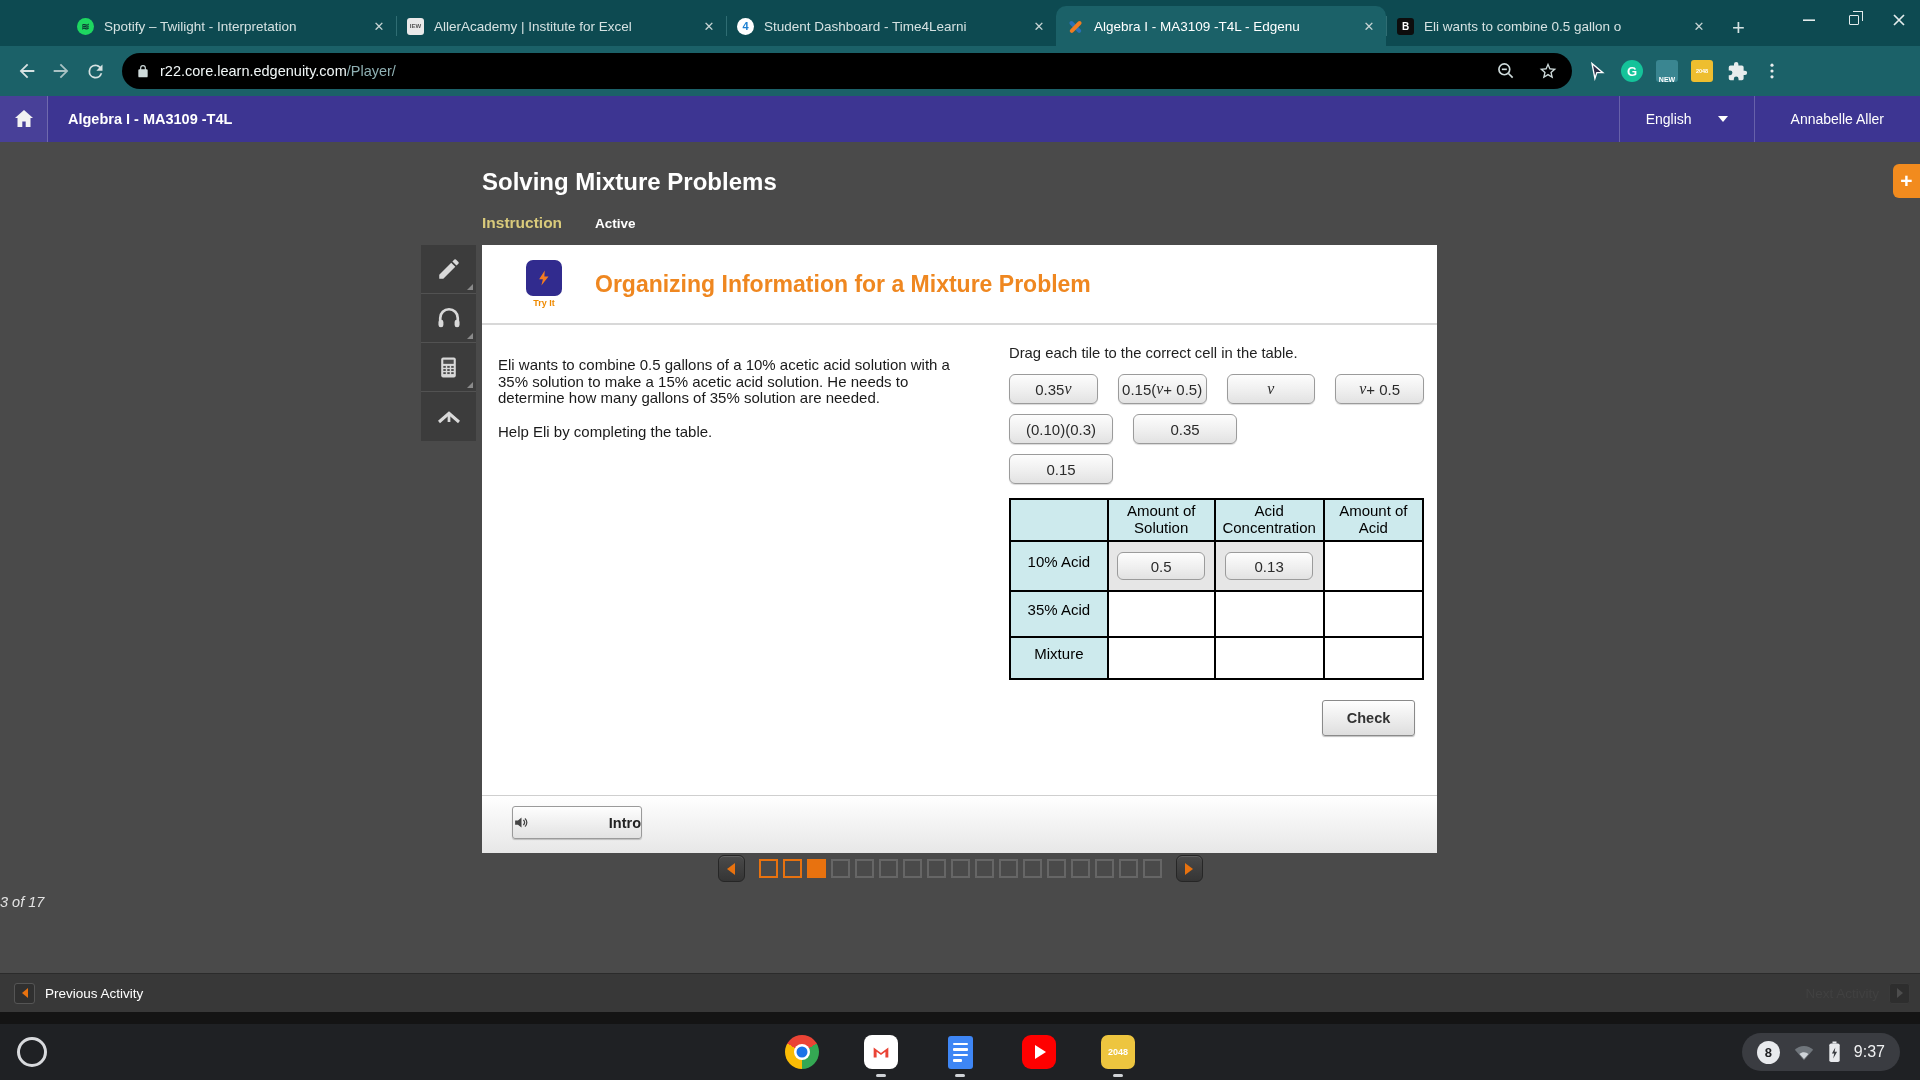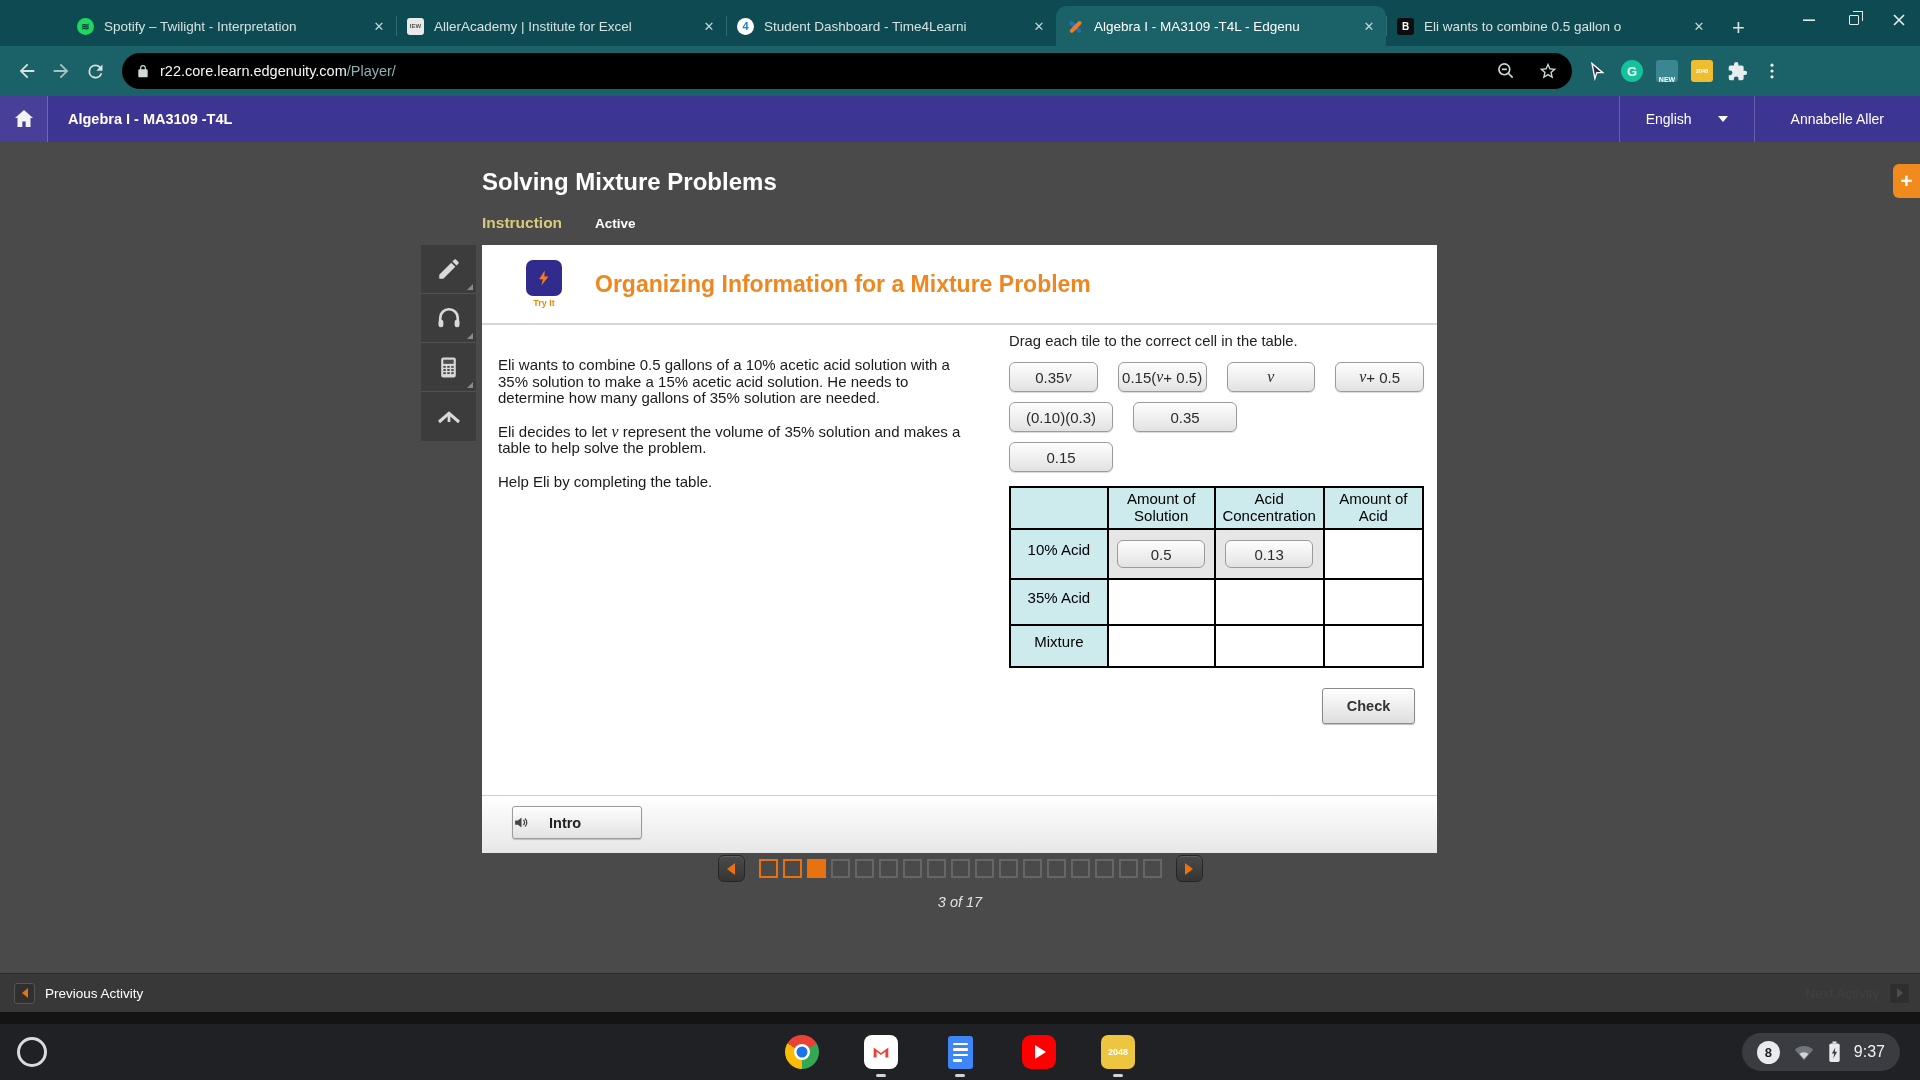--- a/index.html
+++ b/index.html
@@ -72,21 +72,21 @@
   #panel { position:absolute; left:482px; top:103px; width:955px; height:608px; background:#fff; }
   #panel-header { position:relative; height:80px; border-bottom:2px solid #d8d8d8; display:flex; align-items:center; }
   #tryit { position:absolute; left:42px; top:15px; width:40px; text-align:center; }
   #tryit .sq { width:36px; height:36px; margin:0 auto; background:#312b8e; border-radius:7px; display:flex; align-items:center; justify-content:center; }
   #tryit .lbl { font-size:9px; font-weight:bold; color:#ef8a00; margin-top:2px; }
   #activity-heading { margin-left:113px; font-size:23px; font-weight:bold; color:#ef8720; }
   #panel-body { position:absolute; left:0; top:82px; right:0; bottom:58px; }
   #left-col { position:absolute; left:16px; top:30px; width:468px; color:#1a1a1a; font-size:15px; line-height:16.5px; }
   #left-col p { margin:0 0 17px; }
   .mv { font-family:"Liberation Serif", serif; font-style:italic; font-size:1.06em; }
-  #right-col { position:absolute; left:491px; top:6px; width:451px;padding-left:36px; }
+  #right-col { position:absolute; left:491px; top:18px; width:451px;padding-left:36px; }
   #drag-prompt { font-size:14.8px; color:#222; margin-bottom:13px; }
   .tile-row { display:flex; gap:20px; margin-bottom:10px; }
   .tile { width:104px; height:30px; border:1px solid #9b9b9b; border-radius:6px;
           background:linear-gradient(#fdfdfd 0%, #efefef 55%, #e2e2e2 100%);
           display:flex; align-items:center; justify-content:center;
           font-size:15px; color:#2b2b2b; box-shadow:0 1px 1px rgba(0,0,0,0.15); white-space:nowrap; }
   #dtable { border-collapse:collapse; margin-top:14px; }
   #dtable th, #dtable td { border:2px solid #000; }
   #dtable th { width:112px; height:42px; background:#cdeaed; font-weight:400; font-size:15px; line-height:1.12; padding:2px; color:#000; }
   #dtable td.rlabel { background:#cdeaed; text-align:center; font-size:15px; color:#000; vertical-align:middle; padding-bottom:10px; }
@@ -98,34 +98,34 @@
   .cell-tile { width:88px; height:28px; margin:0 auto; border:1px solid #9b9b9b; border-radius:6px;
                background:linear-gradient(#fdfdfd 0%, #efefef 55%, #e2e2e2 100%);
                display:flex; align-items:center; justify-content:center; font-size:15px; color:#2b2b2b; }
   #check-row { margin-top:20px; text-align:right; padding-right:9px; }
   #check-btn { width:93px; height:36px; border:1px solid #8a8a8a; border-radius:3px;
                background:linear-gradient(#fefefe, #dedede); font-family:inherit;
                font-size:14.5px; font-weight:bold; color:#333; box-shadow:0 1px 1px rgba(0,0,0,0.25); }
   #panel-footer { position:absolute; left:0; right:0; bottom:0; height:58px;
                   background:linear-gradient(#ffffff, #e7e7e7); border-top:1px solid #cfcfcf; }
   #intro-btn { position:absolute; left:30px; top:10px; width:130px; height:33px; border:1px solid #9a9a9a; border-radius:3px;
-               background:linear-gradient(#fefefe, #e2e2e2); display:flex; align-items:center; justify-content:flex-start; gap:19px;
+               background:linear-gradient(#fefefe, #e2e2e2); display:flex; align-items:center; justify-content:space-between; gap:19px;
                font-family:inherit; font-size:14.5px; font-weight:bold; color:#222; box-shadow:0 1px 1px rgba(0,0,0,0.2); }
 
   
   #pager { position:absolute; left:0; top:713px; width:1920px; display:flex; align-items:center; justify-content:center; gap:14px; }
   .pg-arrow { width:27px; height:27px; background:linear-gradient(#4a4a4a,#353535); border:1px solid #262626; border-radius:6px;
               display:flex; align-items:center; justify-content:center; box-shadow:inset 0 1px 0 rgba(255,255,255,0.12); }
   .tri-l { width:0; height:0; border-top:6px solid transparent; border-bottom:6px solid transparent; border-right:8px solid #e8720f; }
   .tri-r { width:0; height:0; border-top:6px solid transparent; border-bottom:6px solid transparent; border-left:8px solid #e8720f; }
   #dots { display:flex; gap:5px; }
   .dot { width:19px; height:19px; border:2px solid #666; background:transparent; }
   .dot.visited { border-color:#e8720f; }
   .dot.current { border-color:#e8720f; background:#e8720f; }
-  #pager-status { position:absolute; left:0; top:752px; width:1920px; text-align:center; font-style:italic; font-size:14.5px; color:#e3e3e3; }
+  #pager-status { position:absolute; left:0; top:752px; width:1920px; font-style:italic; font-size:14.5px; color:#e3e3e3; }
 
   
   #activity-bar { position:absolute; left:0; top:831px; width:1920px; height:39px; background:#383838; border-top:1px solid #2b2b2b; display:flex; align-items:center; }
   #prev-group { display:flex; align-items:center; margin-left:14px; gap:10px; color:#fff; font-size:13.5px; }
   .mini-btn { width:21px; height:21px; background:#303030; border:1px solid #555; border-radius:3px; display:flex; align-items:center; justify-content:center; }
   .mini-tri-l { width:0; height:0; border-top:5px solid transparent; border-bottom:5px solid transparent; border-right:6px solid #e8720f; }
   .mini-tri-r { width:0; height:0; border-top:5px solid transparent; border-bottom:5px solid transparent; border-left:6px solid #4d4d4d; }
   #next-group { margin-left:auto; margin-right:10px; display:flex; align-items:center; gap:10px; color:#414141; font-size:13.5px; }
   #next-group .mini-btn { background:#2e2e2e; border-color:#3a3a3a; }
   #below-window { position:absolute; left:0; top:870px; width:1920px; height:12px; background:#141414; }
@@ -344,21 +344,20 @@
                 <path fill="#f47b20" d="M13 2L5.5 13.5h5L8.5 22l9.5-12h-5.5z"></path>
               </svg>
           </div>
           <div class="lbl">Try It</div>
         </div>
         <div id="activity-heading">Organizing Information for a Mixture Problem</div>
       </div>
       <div id="panel-body">
         <div id="left-col">
             <p>Eli wants to combine 0.5 gallons of a 10% acetic acid solution with a 35% solution to make a 15% acetic acid solution. He needs to determine how many gallons of 35% solution are needed.</p>
-            <p>Eli decides to let <i class="mv">v</i> represent the volume of 35% solution and makes a table to help solve the problem.</p>
             <p>Help Eli by completing the table.</p>
           </div>
         <div id="right-col">
           <div id="drag-prompt">Drag each tile to the correct cell in the table.</div>
           <div id="tile-bank">
               <div class="tile-row">
                 <div class="tile">0.35<i class="mv">v</i></div>
                 <div class="tile">0.15(<i class="mv">v</i> + 0.5)</div>
                 <div class="tile">
                   <i class="mv">v</i>

